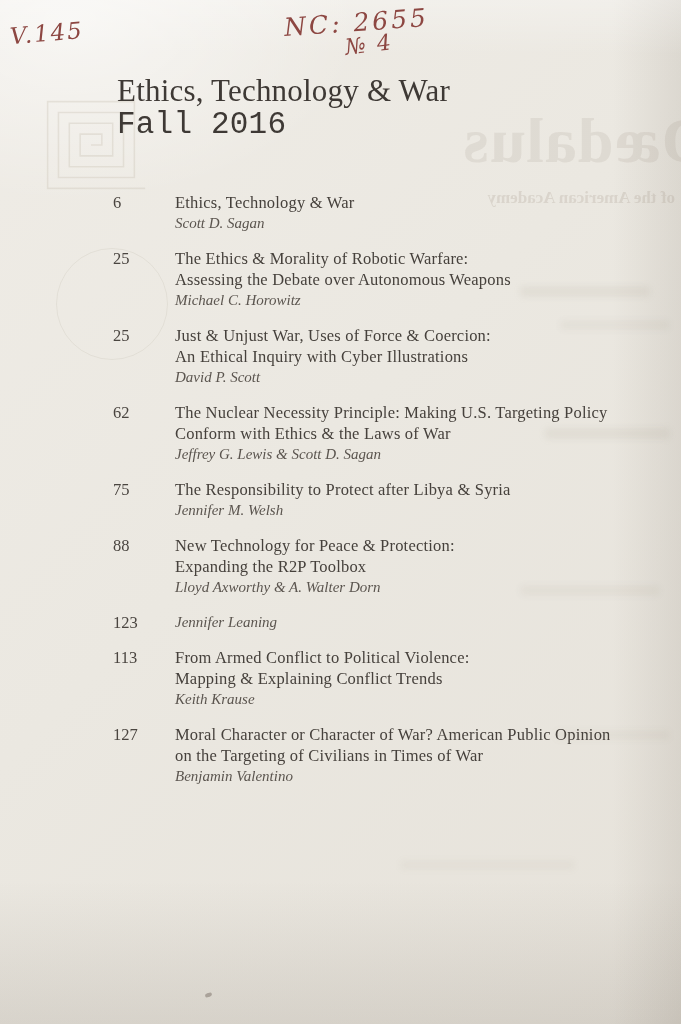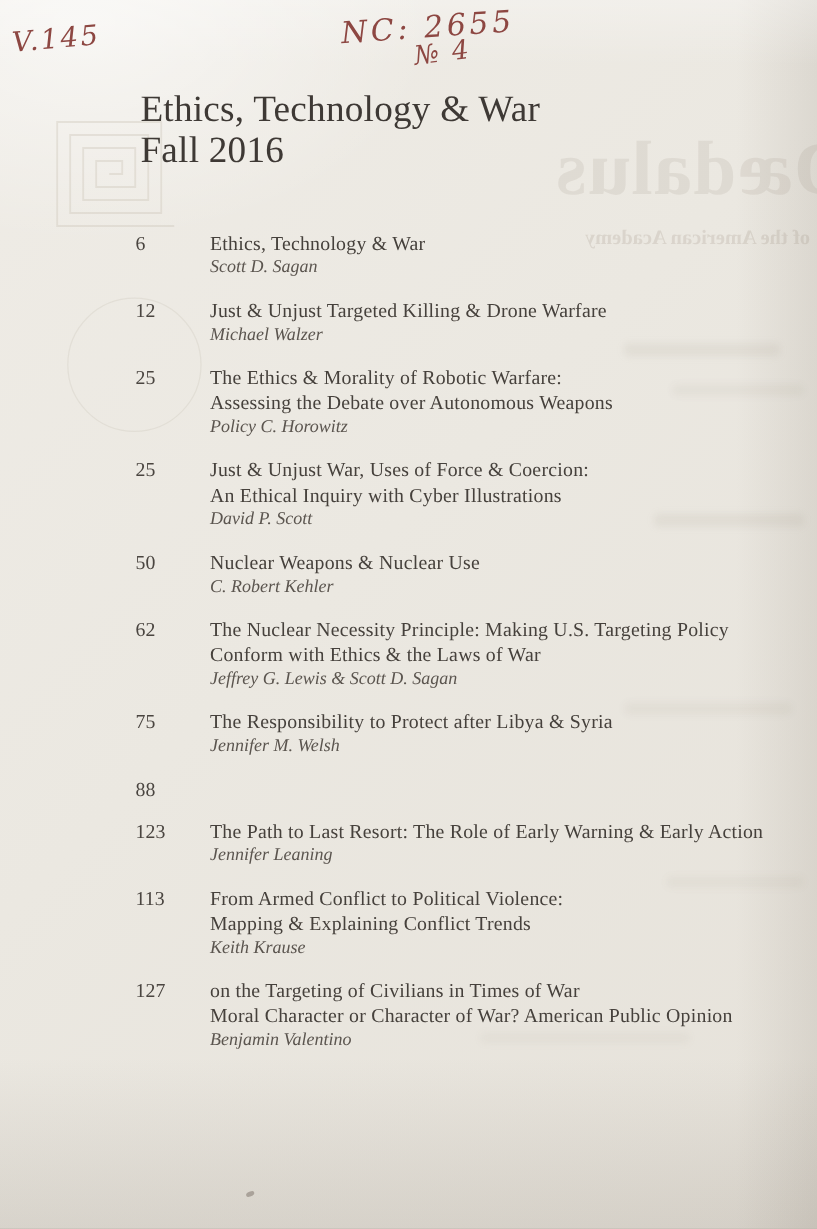--- a/index.html
+++ b/index.html
@@ -67,21 +67,21 @@
     color: #8d4742;
     white-space: nowrap;
   }
   .hw-vol   { left: 10px;  top: 20px; font-size: 23px; transform: rotate(-5deg); letter-spacing: 2px; }
   .hw-nc    { left: 284px; top: 8px;  font-size: 25px; transform: rotate(-4deg); letter-spacing: 3px; }
   .hw-issue { left: 345px; top: 32px; font-size: 22px; transform: rotate(-7deg); letter-spacing: 2px; }
 
   
   .title-block { position: absolute; left: 117px; top: 74px; color: #3e3935; }
   .page-title    { font-size: 31px; line-height: 34px; letter-spacing: 0.2px; }
-  .page-subtitle { font-size: 31px; line-height: 34px; letter-spacing: 0.2px; }
+  .page-subtitle { font-size: 31px; line-height: 34px; letter-spacing: 0.2px; font-family: Liberation Mono, monospace; }
 
   .toc { position: absolute; left: 113px; top: 192px; width: 560px; }
   .entry { display: flex; margin-bottom: 14px; }
   .num {
     width: 62px; flex: 0 0 62px;
     font-size: 16.5px; line-height: 21px;
     color: #4a4540;
   }
   .entry-body { flex: 1 1 auto; }
   .title-line {
@@ -135,87 +135,77 @@
 
   <div class="toc">
       <div class="entry">
         <div class="num">6</div>
         <div class="entry-body">
           <div class="title-line">Ethics, Technology &amp; War</div>
           <div class="author">Scott D. Sagan</div>
         </div>
       </div>
       <div class="entry">
-        <div class="num">12</div>
-        <div class="entry-body">
-          <div class="title-line">Just &amp; Unjust Targeted Killing &amp; Drone Warfare</div>
-          <div class="author">Michael Walzer</div>
-        </div>
-      </div>
-      <div class="entry">
         <div class="num">25</div>
         <div class="entry-body">
           <div class="title-line">The Ethics &amp; Morality of Robotic Warfare:</div>
           <div class="title-line">Assessing the Debate over Autonomous Weapons</div>
-          <div class="author">Policy C. Horowitz</div>
+          <div class="author">Michael C. Horowitz</div>
         </div>
       </div>
       <div class="entry">
         <div class="num">25</div>
         <div class="entry-body">
           <div class="title-line">Just &amp; Unjust War, Uses of Force &amp; Coercion:</div>
           <div class="title-line">An Ethical Inquiry with Cyber Illustrations</div>
           <div class="author">David P. Scott</div>
         </div>
       </div>
       <div class="entry">
-        <div class="num">50</div>
-        <div class="entry-body">
-          <div class="title-line">Nuclear Weapons &amp; Nuclear Use</div>
-          <div class="author">C. Robert Kehler</div>
-        </div>
-      </div>
-      <div class="entry">
         <div class="num">62</div>
         <div class="entry-body">
           <div class="title-line">The Nuclear Necessity Principle: Making U.S. Targeting Policy</div>
           <div class="title-line">Conform with Ethics &amp; the Laws of War</div>
           <div class="author">Jeffrey G. Lewis &amp; Scott D. Sagan</div>
         </div>
       </div>
       <div class="entry">
         <div class="num">75</div>
         <div class="entry-body">
           <div class="title-line">The Responsibility to Protect after Libya &amp; Syria</div>
           <div class="author">Jennifer M. Welsh</div>
         </div>
       </div>
       <div class="entry">
         <div class="num">88</div>
+        <div class="entry-body">
+          <div class="title-line">New Technology for Peace &amp; Protection:</div>
+          <div class="title-line">Expanding the R2P Toolbox</div>
+          <div class="author">Lloyd Axworthy &amp; A. Walter Dorn</div>
+        </div>
       </div>
       <div class="entry">
         <div class="num">123</div>
         <div class="entry-body">
-          <div class="title-line">The Path to Last Resort: The Role of Early Warning &amp; Early Action</div>
           <div class="author">Jennifer Leaning</div>
         </div>
       </div>
       <div class="entry">
         <div class="num">113</div>
         <div class="entry-body">
           <div class="title-line">From Armed Conflict to Political Violence:</div>
           <div class="title-line">Mapping &amp; Explaining Conflict Trends</div>
           <div class="author">Keith Krause</div>
         </div>
       </div>
       <div class="entry">
         <div class="num">127</div>
         <div class="entry-body">
+          <div class="title-line">Moral Character or Character of War? American Public Opinion</div>
           <div class="title-line">on the Targeting of Civilians in Times of War</div>
-          <div class="title-line">Moral Character or Character of War? American Public Opinion</div>
           <div class="author">Benjamin Valentino</div>
         </div>
       </div>
     </div>
 
   <div class="speck"></div>
 
 </div>
 
 </body></html>

